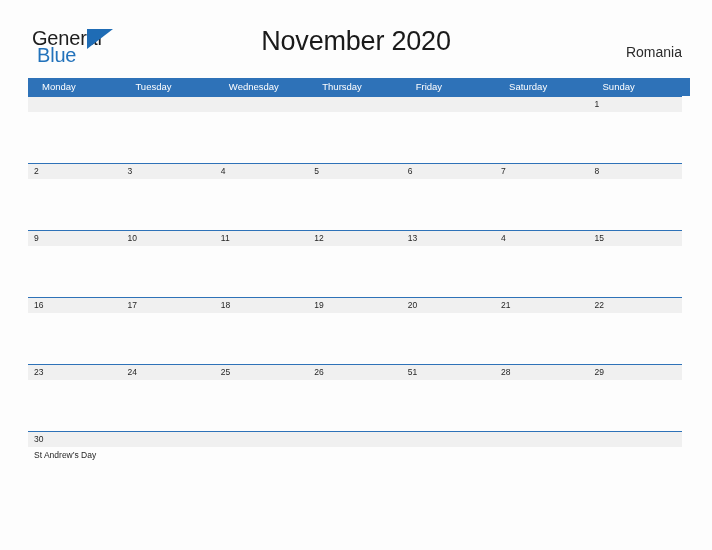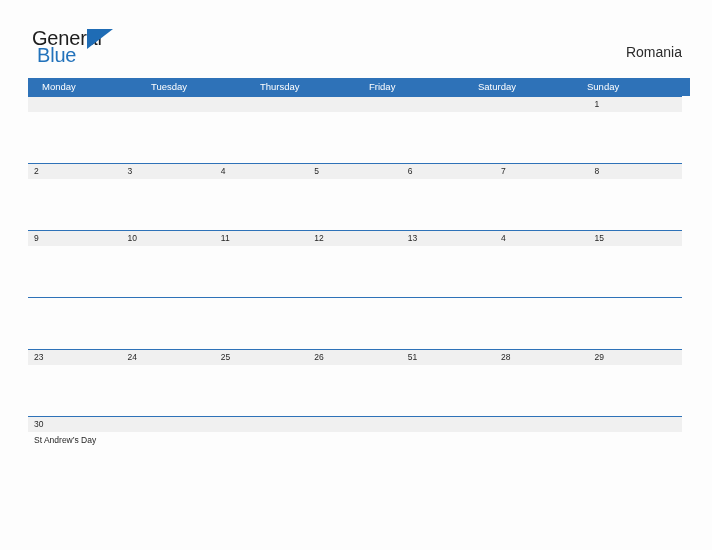--- a/index.html
+++ b/index.html
@@ -169,30 +169,32 @@
     <div class="logo">
       <span class="logo-general">General</span>
       <span class="logo-flag">
         <svg width="30" height="22" viewBox="0 0 30 22" xmlns="http://www.w3.org/2000/svg">
           <polygon points="0,0 26,0 0,20" fill="#1f6cb5"></polygon>
         </svg>
       </span>
       <span class="logo-blue">Blue</span>
     </div>
 
+    <div class="cal-title">November 2020</div>
 
     <div class="cal-country">Romania</div>
 
   </div>
 
   <div class="grid">
 
     <div class="weekdays">
       <div class="weekday">Monday</div>
       <div class="weekday">Tuesday</div>
+      <div class="weekday">Wednesday</div>
       <div class="weekday">Thursday</div>
       <div class="weekday">Friday</div>
       <div class="weekday">Saturday</div>
       <div class="weekday">Sunday</div>
     </div>
 
     <div id="weeks-container">
         <div class="week">
           <div class="week-dates">
             <div class="daycell-num"></div>
@@ -247,20 +249,29 @@
             <div class="daycell-events"></div>
             <div class="daycell-events"></div>
             <div class="daycell-events"></div>
             <div class="daycell-events"></div>
             <div class="daycell-events"></div>
             <div class="daycell-events"></div>
             <div class="daycell-events"></div>
           </div>
         </div>
         <div class="week">
+          <div class="week-dates">
+            <div class="daycell-num">16</div>
+            <div class="daycell-num">17</div>
+            <div class="daycell-num">18</div>
+            <div class="daycell-num">19</div>
+            <div class="daycell-num">20</div>
+            <div class="daycell-num">21</div>
+            <div class="daycell-num">22</div>
+          </div>
           <div class="week-events">
             <div class="daycell-events"></div>
             <div class="daycell-events"></div>
             <div class="daycell-events"></div>
             <div class="daycell-events"></div>
             <div class="daycell-events"></div>
             <div class="daycell-events"></div>
             <div class="daycell-events"></div>
           </div>
         </div>

